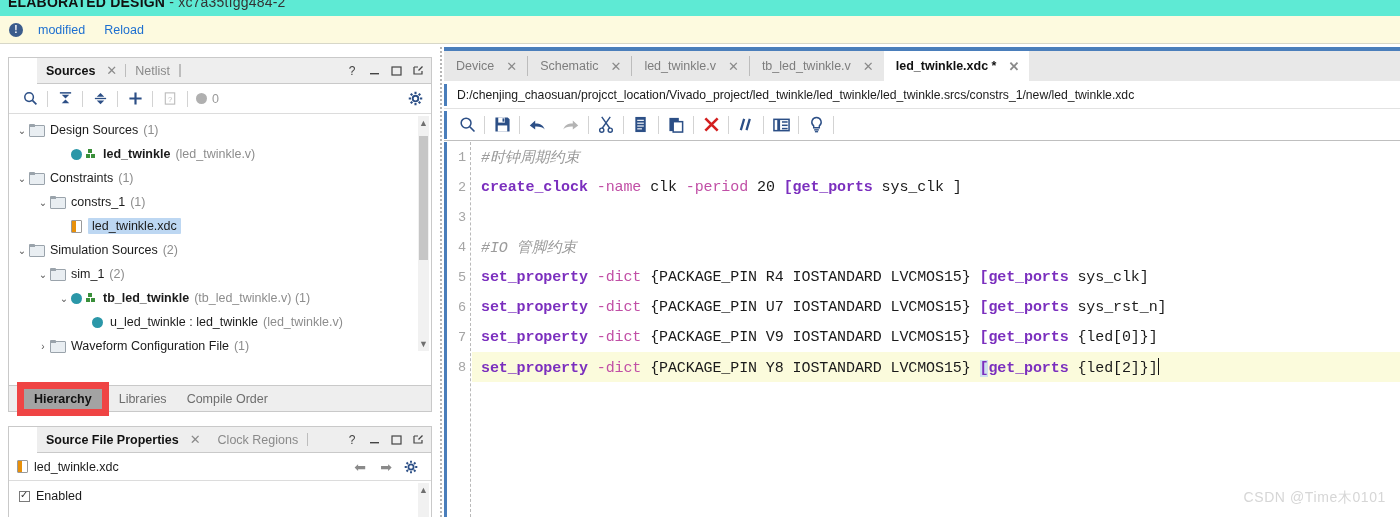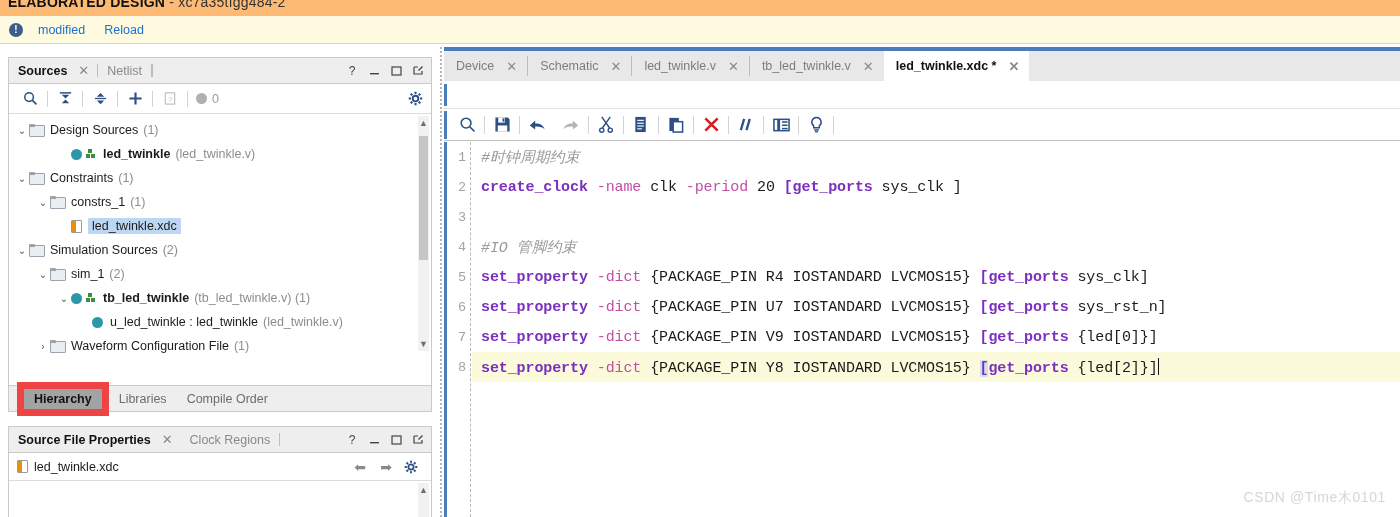--- a/index.html
+++ b/index.html
@@ -10,21 +10,21 @@
     background: #ffffff;
     font-family: "Liberation Sans", sans-serif;
     font-size: 12px;
     color: #1a1a1a;
   }
   #app { position: relative; width: 1400px; height: 517px; }
 
   
   .title-strip {
     position: absolute; left: 0; top: 0; width: 1400px; height: 16px;
-    background: #fdba74;
+    background: #5eead4;
     overflow: hidden;
   }
   .title-strip .tt {
     position: absolute; left: 8px; top: -6px;
     font-size: 14px; font-weight: bold; color: #111;
     letter-spacing: .2px; white-space: nowrap;
   }
   .title-strip .tt .dev { font-weight: normal; color: #333; }
 
   
@@ -49,21 +49,21 @@
 
   .panel {
     position: absolute; left: 8px; width: 424px;
     border: 1px solid #c9c9c9; background: #fff;
   }
   #sources-panel { top: 10px; height: 355px; }
   #props-panel   { top: 379px; height: 100px; }
 
   .panel-tabbar {
     height: 26px; background: #eeeeee; border-bottom: 1px solid #c9c9c9;
-    display: flex; align-items: stretch; position: relative;
+    display: flex; align-items: stretch; position: relative; margin-left: 28px;
   }
   .ptab {
     display: flex; align-items: center; padding: 0 9px; font-size: 12.5px;
     color: #8a8a8a; white-space: nowrap;
   }
   .ptab.active { color: #111; font-weight: bold; background: #eeeeee; }
   .ptab-close {
     display:flex; align-items:center; padding: 0 8px 0 2px;
     color: #8a8a8a; font-size: 13px;
   }
@@ -450,20 +450,24 @@
                 <circle cx="8" cy="8" r="3" fill="none" stroke="#2c4f86" stroke-width="2"></circle>
                 <g stroke="#2c4f86" stroke-width="2.2">
                   <path d="M8 .8v2.4M8 12.8v2.4M.8 8h2.4M12.8 8h2.4M2.9 2.9l1.7 1.7M11.4 11.4l1.7 1.7M13.1 2.9l-1.7 1.7M4.6 11.4l-1.7 1.7"></path>
                 </g>
               </svg>
           </span>
         </span>
       </div>
 
       <div class="props-body">
+        <div class="props-row">
+          <span class="cbx"></span>
+          <span>Enabled</span>
+        </div>
         <div class="props-scroll">
           <div class="arw">▲</div>
         </div>
       </div>
     </div>
   </div>
 
   <div class="vsplit"></div>
 
   <div class="right-col">
@@ -490,20 +494,21 @@
         <span class="x">✕</span>
       </div>
       <div class="etab active">
         <span class="lbl">led_twinkle.xdc *</span>
         <span class="x">✕</span>
       </div>
     </div>
 
     <div class="pathbar">
       <span class="lmark"></span>
+      <span class="p">D:/chenjing_chaosuan/projcct_location/Vivado_project/led_twinkle/led_twinkle/led_twinkle.srcs/constrs_1/new/led_twinkle.xdc</span>
     </div>
 
     <div class="etoolbar">
       <span class="lmark"></span>
       <span class="eb">
         <svg width="17" height="17" viewBox="0 0 18 18">
             <circle cx="7.5" cy="7.5" r="5.2" fill="none" stroke="#2c4f86" stroke-width="1.6"></circle>
             <path d="M11.4 11.4l5 5" stroke="#2c4f86" stroke-width="1.8"></path>
           </svg>
       </span>

